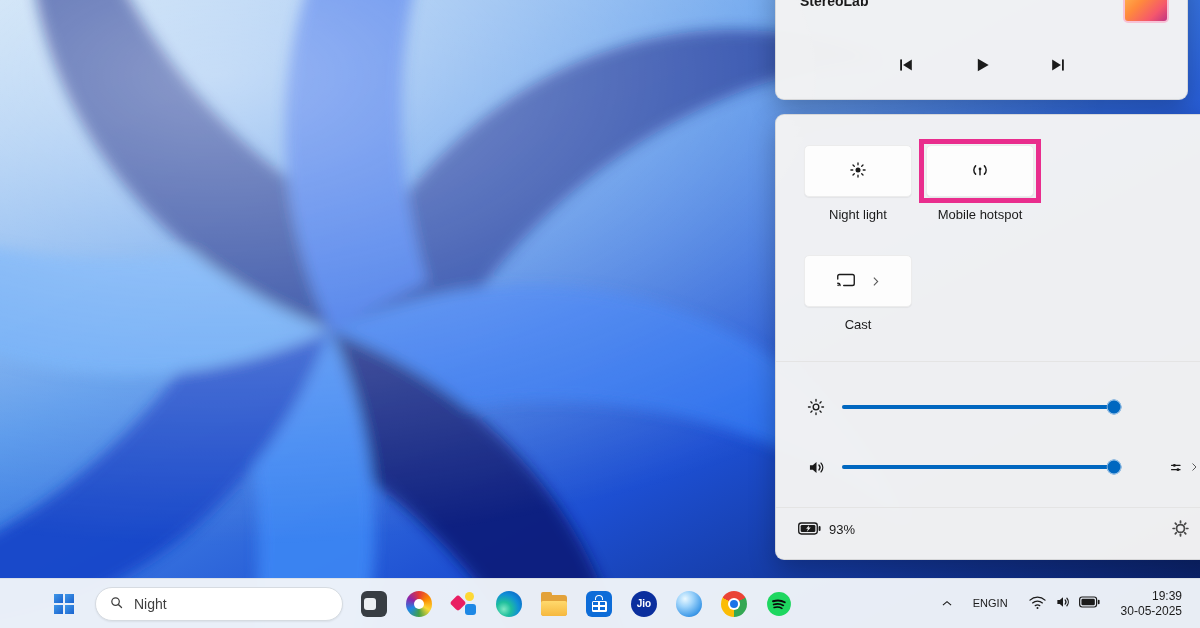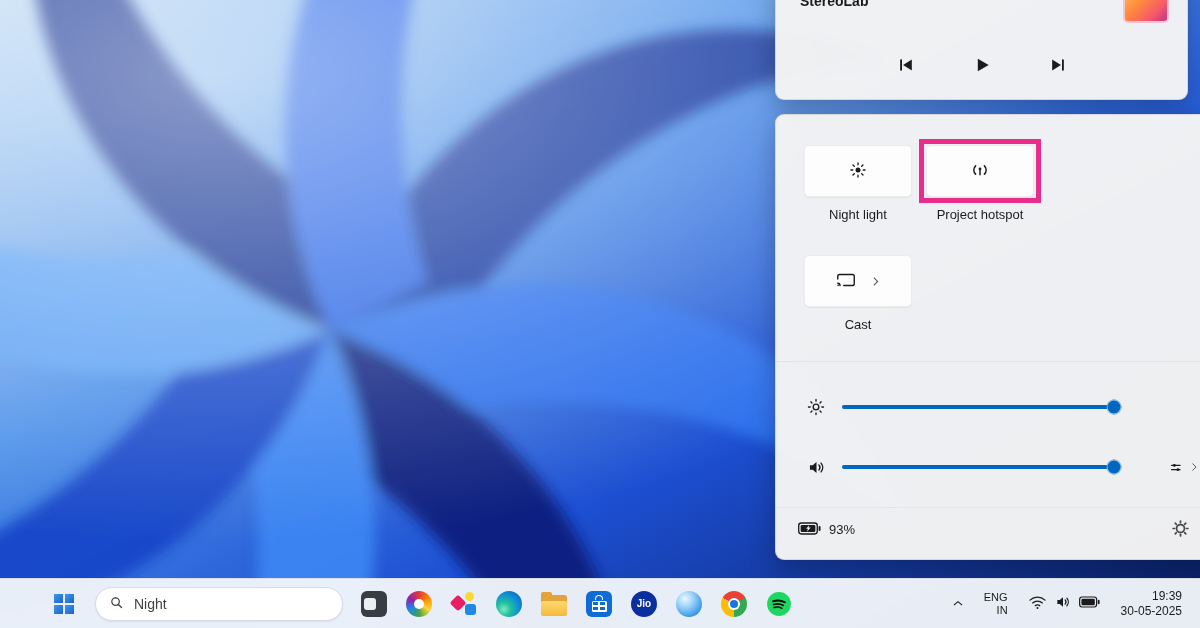--- a/index.html
+++ b/index.html
@@ -92,21 +92,21 @@
   .ic-store .bag span { background:#0d6cd8; }
   .ic-jio { border-radius:50%; background:#0b2f9e; color:#fff; font-size:10px; font-weight:bold; display:flex; align-items:center; justify-content:center; }
   .ic-orb { border-radius:50%; background:radial-gradient(circle at 35% 30%,#eaf8ff 0%,#9fd4fb 32%,#3f9ae8 72%,#1460ba 100%); }
   .ic-chrome { border-radius:50%; background:conic-gradient(from 60deg,#34a853 0 120deg,#fbbc05 120deg 240deg,#ea4335 240deg 360deg); }
   .ic-chrome::before { content:""; position:absolute; left:7px; top:7px; width:12px; height:12px; border-radius:50%; background:#fff; }
   .ic-chrome::after { content:""; position:absolute; left:9px; top:9px; width:8px; height:8px; border-radius:50%; background:#1a73e8; }
 
   .tb-right { margin-left:auto; display:flex; align-items:center; gap:2px; }
   .tray-btn { border:none; background:transparent; border-radius:4px; cursor:pointer; color:#1b1b1b; }
   .chev-btn { width:30px; height:36px; display:flex; align-items:center; justify-content:center; }
-  .lang { display:flex; flex-direction:column; align-items:flex-end; font-size:11px; line-height:13px; padding:5px 9px; }
+  .lang { display:flex; flex-direction:row; align-items:flex-end; font-size:11px; line-height:13px; padding:5px 9px; }
   .tray-group { display:flex; align-items:center; gap:7px; padding:8px 9px; }
   .clock { display:flex; flex-direction:column; align-items:flex-end; font-size:12px; line-height:15px; padding:4px 10px; }
 </style>
 </head>
 <body>
 
 <div class="screen">
 
   <div class="wallpaper">
     <svg viewBox="0 0 1200 628" preserveAspectRatio="none">
@@ -188,21 +188,21 @@
         <button class="tile">
           <span>
             <svg viewBox="0 0 24 24" width="22" height="22" stroke="#1b1b1b" stroke-width="1.6" stroke-linecap="round" fill="none">
               <path d="M7.2 7.5c-2.6 2.5-2.6 6.5 0 9"></path>
               <path d="M16.8 7.5c2.6 2.5 2.6 6.5 0 9"></path>
               <circle cx="12" cy="10.8" r="1.5" fill="#1b1b1b" stroke="none"></circle>
               <path d="M12 12.5v4.7"></path>
             </svg>
           </span>
         </button>
-        <div class="tile-label">Project hotspot</div>
+        <div class="tile-label">Mobile hotspot</div>
       </div>
     </div>
 
     <div class="annotation-box"></div>
 
     <div class="tile-row r2">
       <div class="tile-cell">
         <button class="tile">
           <span>
             <svg viewBox="0 0 24 24" width="22" height="22" fill="none" stroke="#1b1b1b" stroke-width="1.5" stroke-linecap="round">

